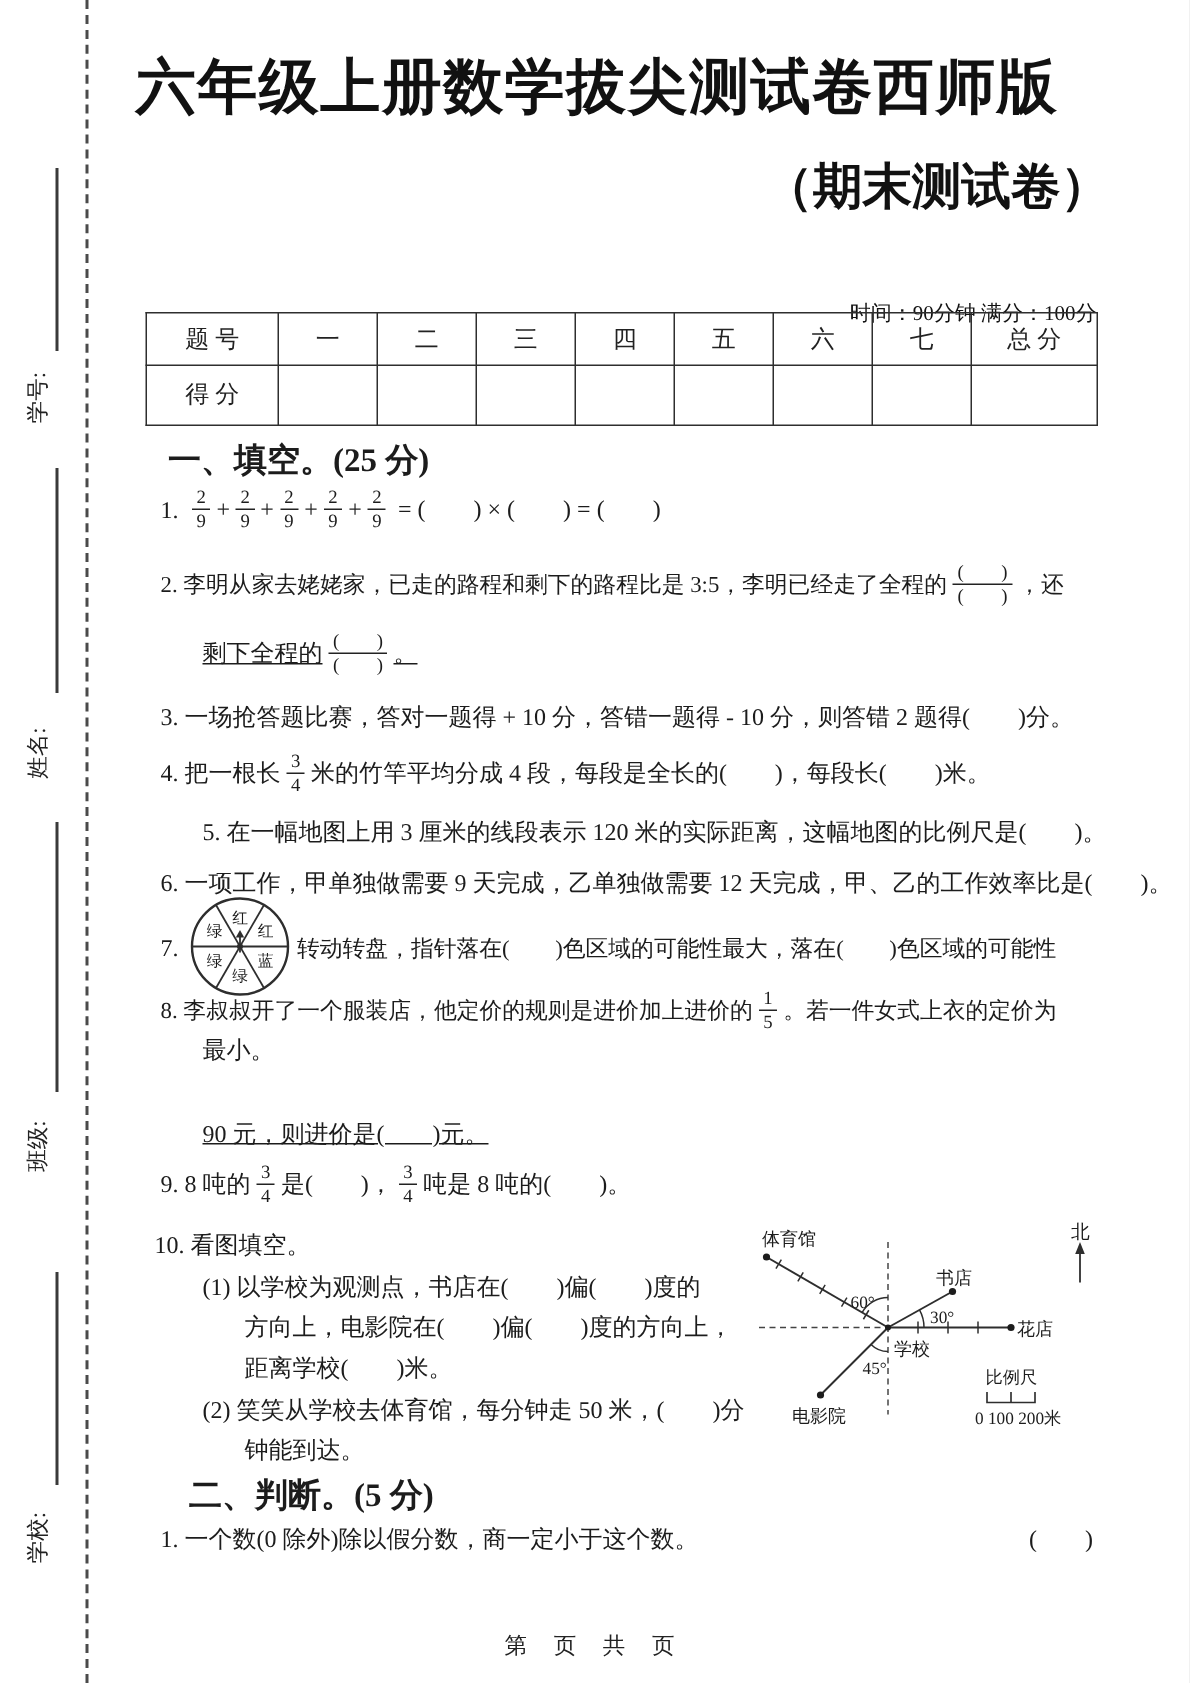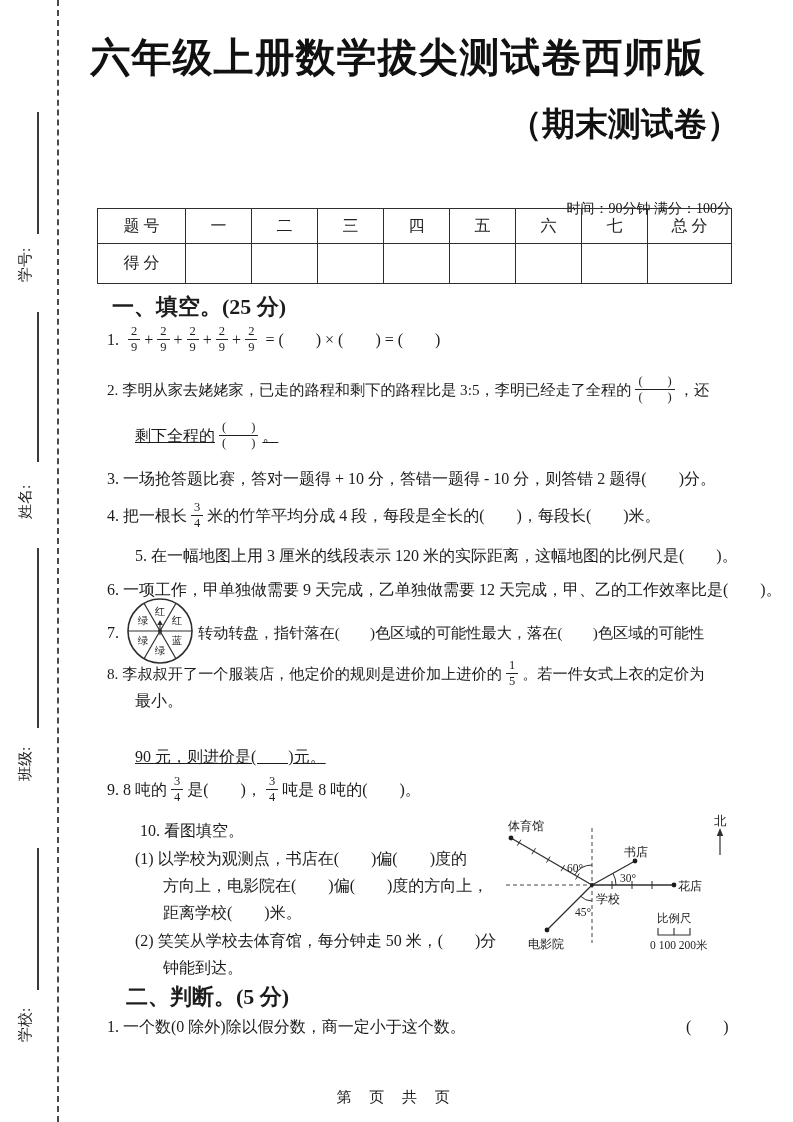--- a/index.html
+++ b/index.html
@@ -141,21 +141,21 @@
 
   <div class="ln tight" style="top:660px;left:107px;">
     <span>8. 李叔叔开了一个服装店，他定价的规则是进价加上进价的</span><span class="frac"><span class="fn">1</span><span class="fd">5</span></span><span>。若一件女式上衣的定价为</span>
   </div>
   <div class="ln" style="top:746px;left:135px;text-decoration:underline;">90 元，则进价是(　　)元。</div>
 
   <div class="ln" style="top:776px;left:107px;">
     <span>9. 8 吨的</span><span class="frac"><span class="fn">3</span><span class="fd">4</span></span><span>是(　　)，</span><span class="frac"><span class="fn">3</span><span class="fd">4</span></span><span>吨是 8 吨的(　　)。</span>
   </div>
 
-  <div class="ln" style="top:820px;left:103px;margin-left:37px;">10. 看图填空。</div>
+  <div class="ln" style="top:820px;left:103px;">10. 看图填空。</div>
   <div class="ln" style="top:848px;left:135px;">(1) 以学校为观测点，书店在(　　)偏(　　)度的</div>
   <div class="ln" style="top:875px;left:163px;">方向上，电影院在(　　)偏(　　)度的方向上，</div>
   <div class="ln" style="top:902px;left:163px;">距离学校(　　)米。</div>
   <div class="ln" style="top:930px;left:135px;">(2) 笑笑从学校去体育馆，每分钟走 50 米，(　　)分</div>
   <div class="ln" style="top:957px;left:163px;">钟能到达。</div>
 
   <svg style="left:484px;top:803px;" width="296" height="160" viewBox="0 0 296 160">
 
     <line x1="108" y1="25" x2="108" y2="140" stroke="#444" stroke-width="1" stroke-dasharray="4,3"></line>
     <line x1="22" y1="82" x2="108" y2="82" stroke="#444" stroke-width="1" stroke-dasharray="4,3"></line>

